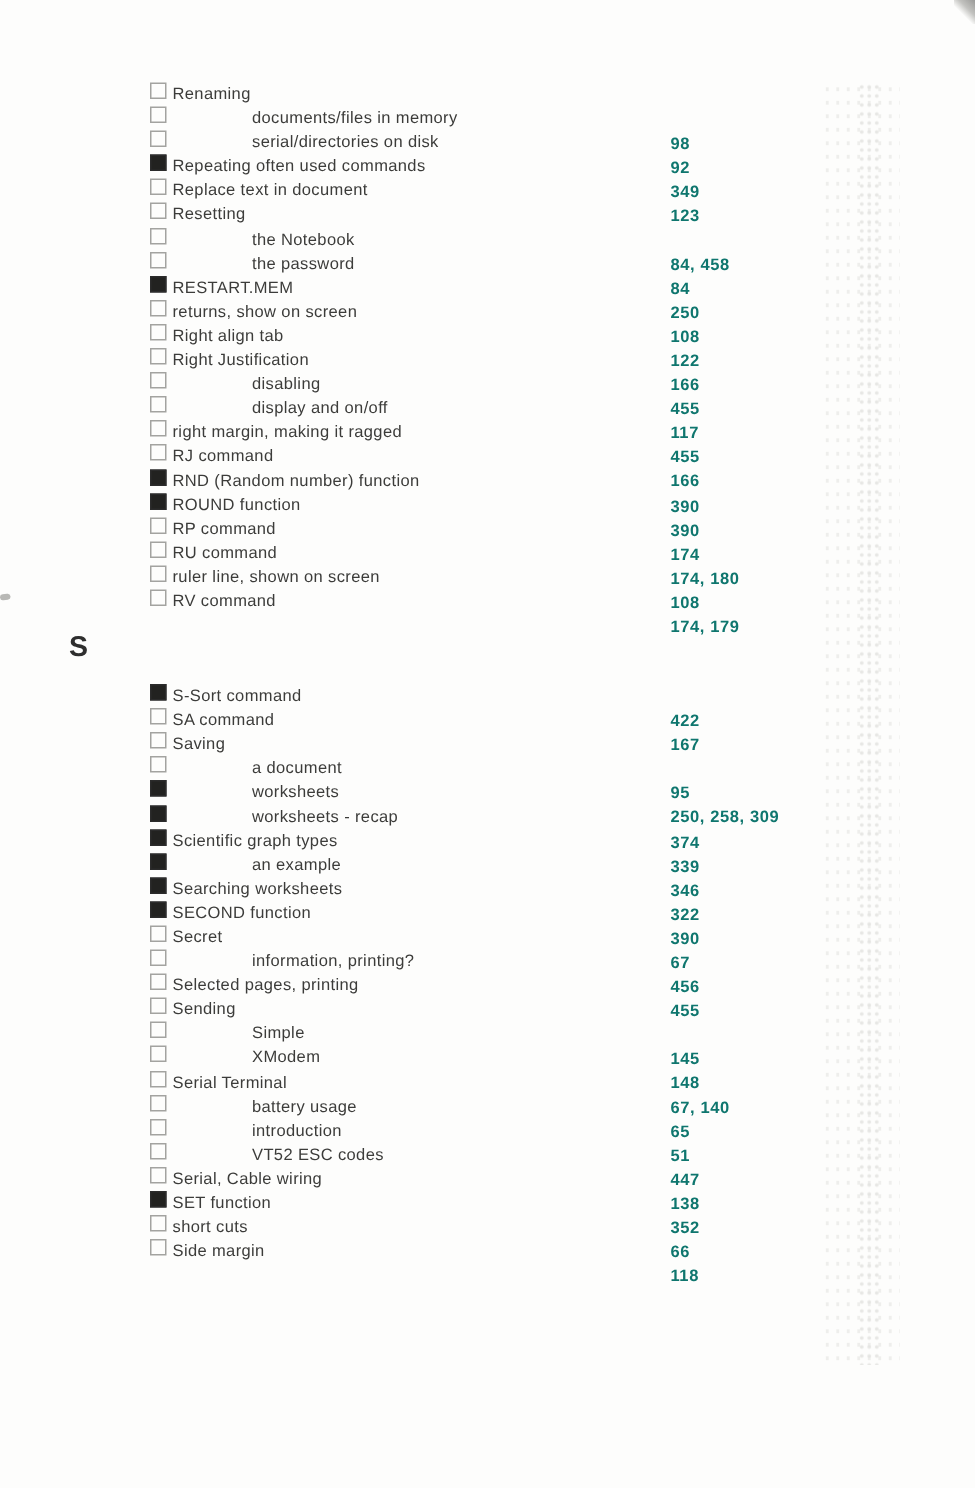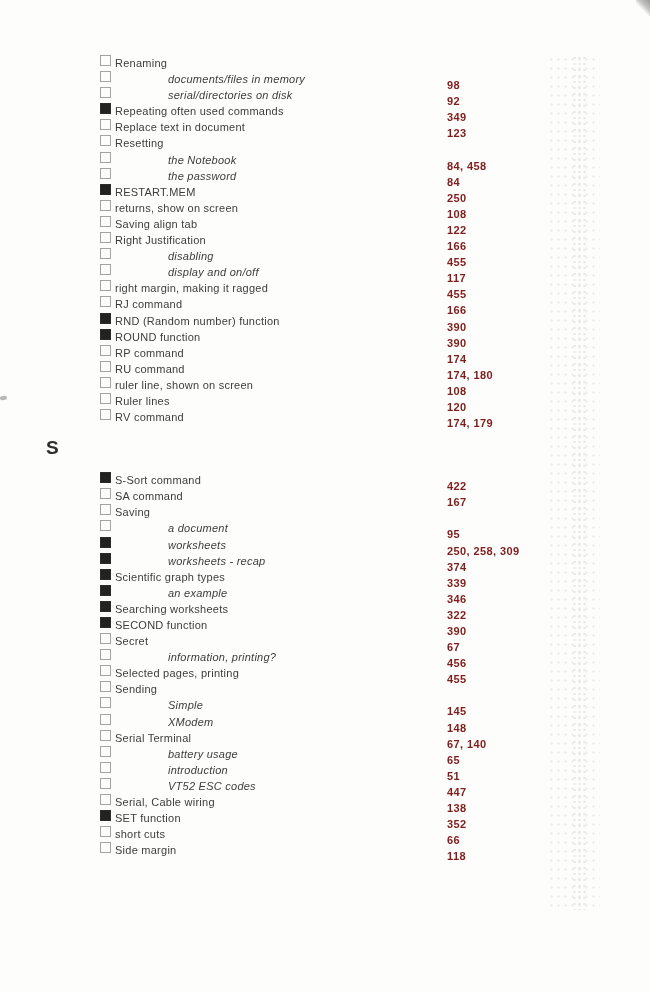--- a/index.html
+++ b/index.html
@@ -97,28 +97,27 @@
     border: 1px solid #2b2b2b;
     background: #222220;
   }
   .lbl {
     margin-left: 4px;
     white-space: nowrap;
     color: #3c3c3a;
   }
   .lbl.indent {
     margin-left: 57px;
-    font-style: italic;
   }
   .pages {
     position: absolute;
     left: 447px;
-    top: 6px;
+    top: 17px;
     font-weight: bold;
-    color: #7f1d1d;
+    color: #0f766e;
     letter-spacing: 0.4px;
     white-space: nowrap;
   }
 </style>
 </head>
 <body>
 
 <div class="page">
   <div class="noise-band"></div>
   <div class="noise-band-inner"></div>
@@ -168,21 +167,21 @@
         <span class="lbl">RESTART.MEM</span>
         <span class="pages">250</span>
       </div>
       <div class="row">
         <span class="cbx empty"></span>
         <span class="lbl">returns, show on screen</span>
         <span class="pages">108</span>
       </div>
       <div class="row">
         <span class="cbx empty"></span>
-        <span class="lbl">Saving align tab</span>
+        <span class="lbl">Right align tab</span>
         <span class="pages">122</span>
       </div>
       <div class="row">
         <span class="cbx empty"></span>
         <span class="lbl">Right Justification</span>
         <span class="pages">166</span>
       </div>
       <div class="row">
         <span class="cbx empty"></span>
         <span class="lbl indent">disabling</span>
@@ -220,25 +219,20 @@
       </div>
       <div class="row">
         <span class="cbx empty"></span>
         <span class="lbl">RU command</span>
         <span class="pages">174, 180</span>
       </div>
       <div class="row">
         <span class="cbx empty"></span>
         <span class="lbl">ruler line, shown on screen</span>
         <span class="pages">108</span>
-      </div>
-      <div class="row">
-        <span class="cbx empty"></span>
-        <span class="lbl">Ruler lines</span>
-        <span class="pages">120</span>
       </div>
       <div class="row">
         <span class="cbx empty"></span>
         <span class="lbl">RV command</span>
         <span class="pages">174, 179</span>
       </div>
       <div class="section-header">S</div>
       <div class="row">
         <span class="cbx filled"></span>
         <span class="lbl">S-Sort command</span>

